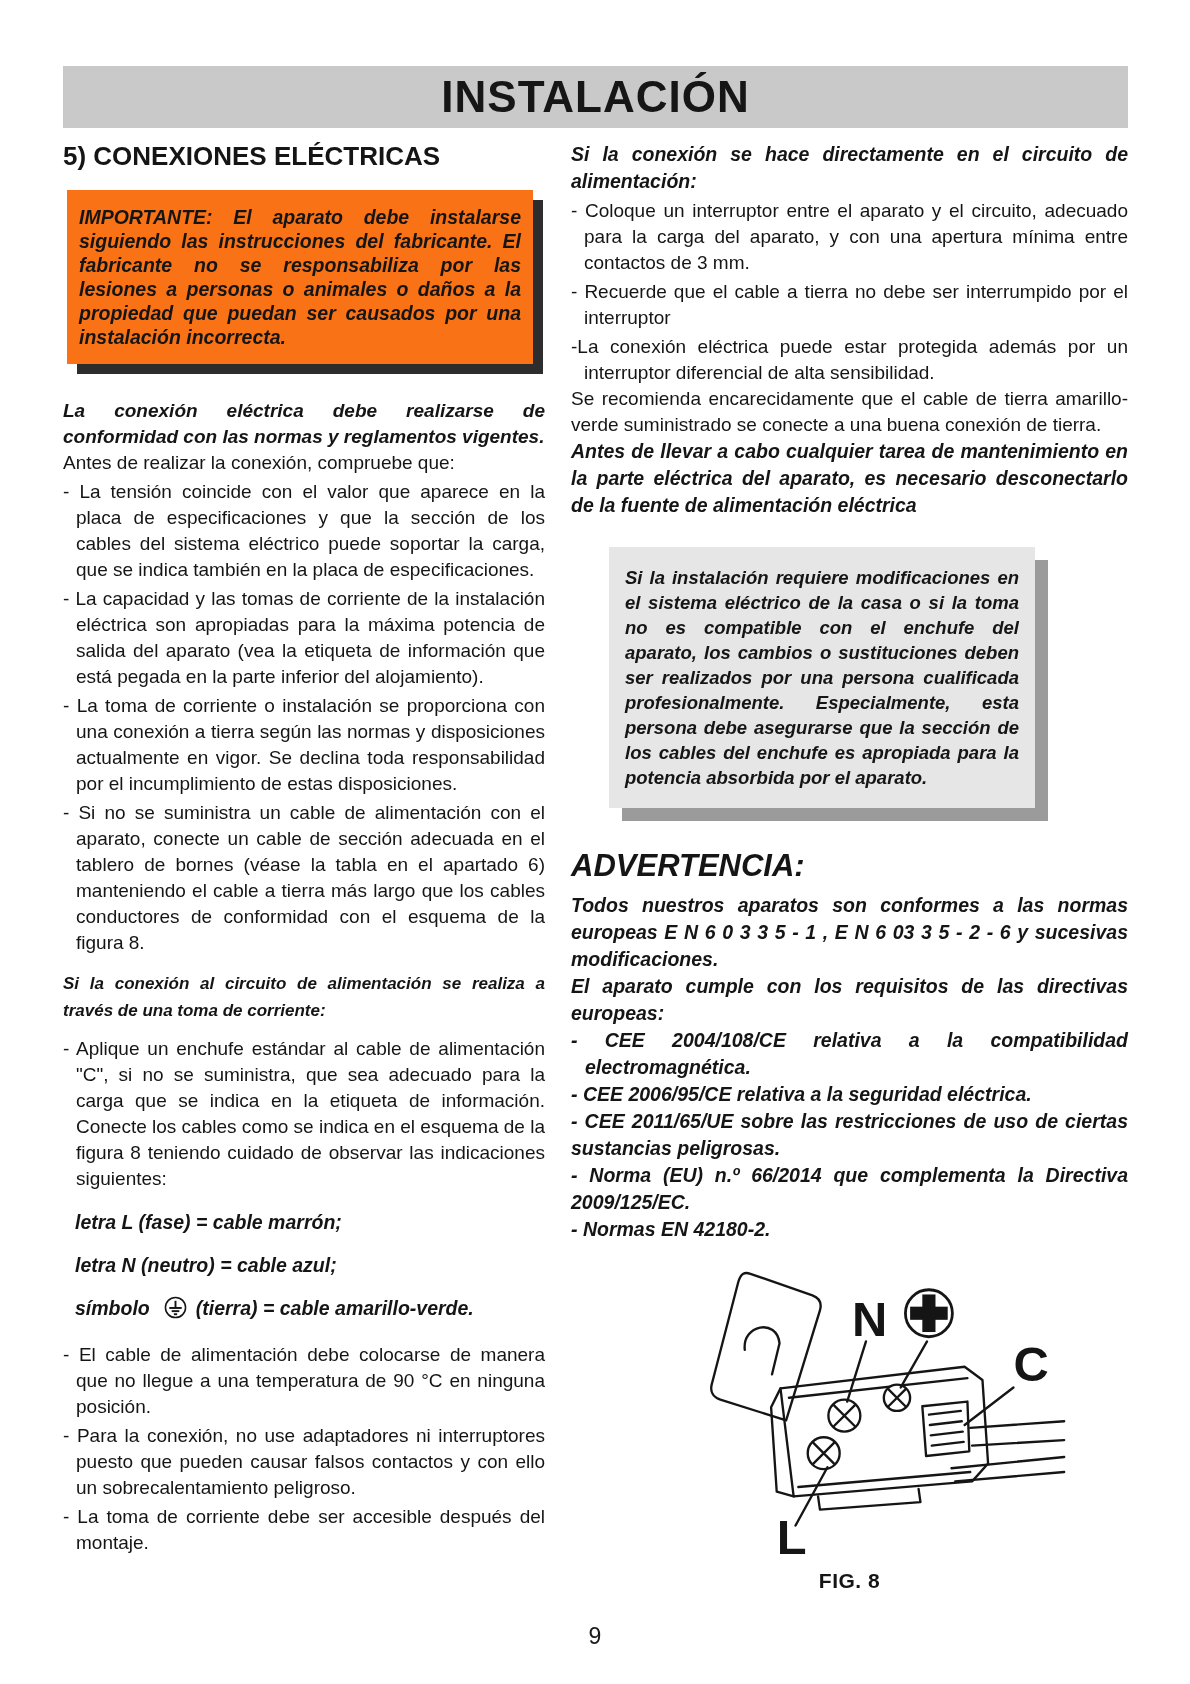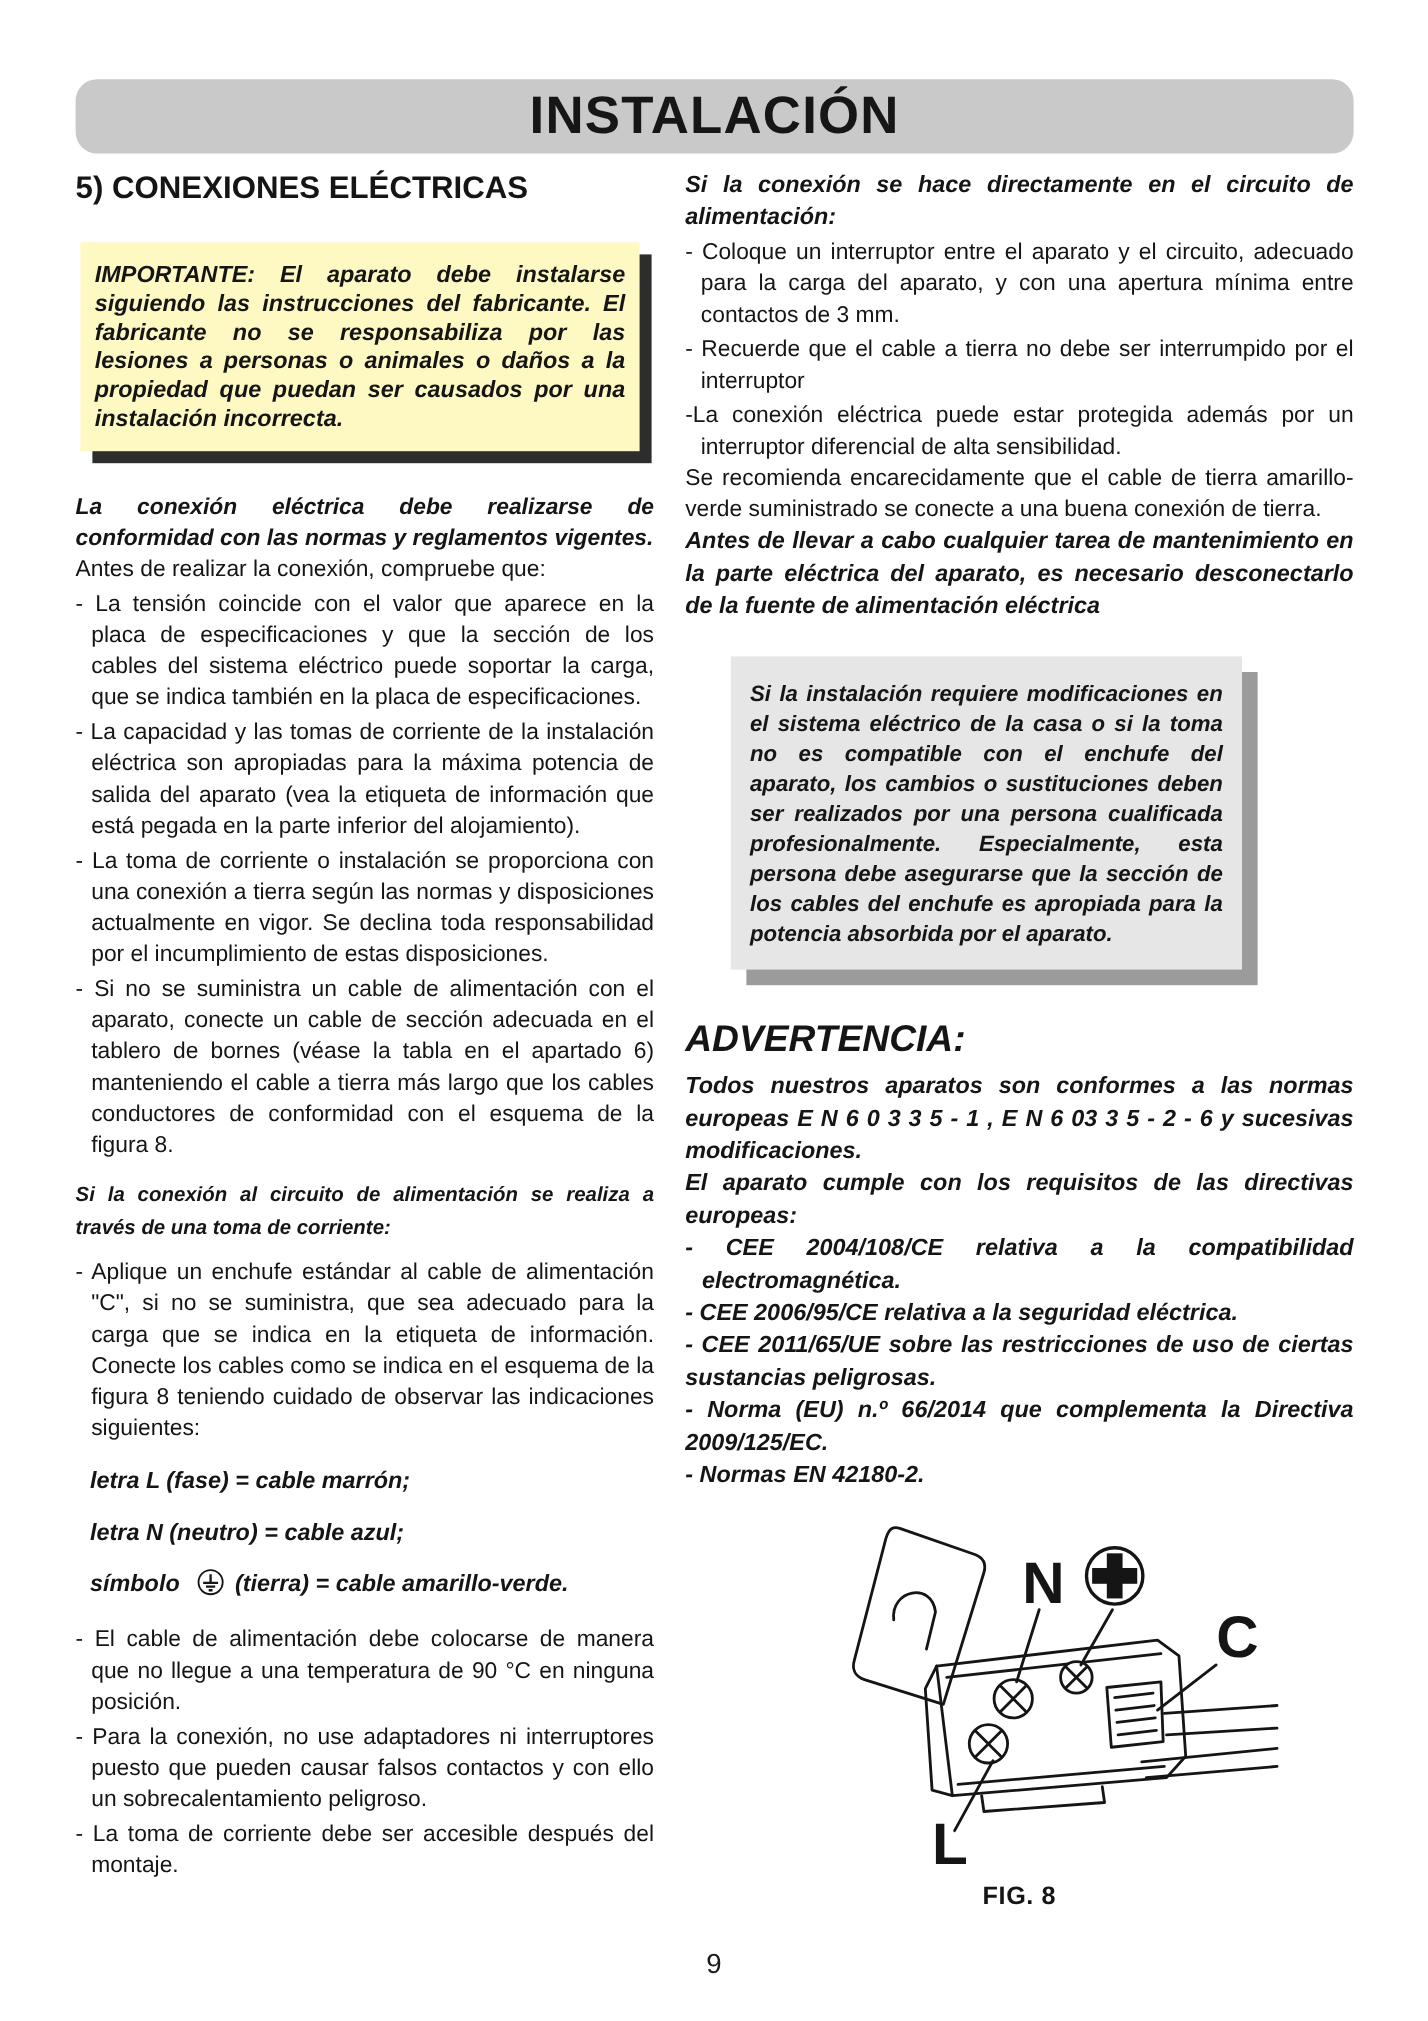--- a/index.html
+++ b/index.html
@@ -4,40 +4,40 @@
 <title>INSTALACIÓN</title>
 <style>
   html,body { margin:0; padding:0; background:#ffffff; }
   .page {
     position:relative; width:1190px; height:1684px; margin:0 auto;
     background:#ffffff; color:#151515; overflow:hidden;
     font-family:"Liberation Sans","DejaVu Sans",sans-serif;
   }
   .banner {
     position:absolute; left:63px; top:66px; width:1065px; height:62px;
-    background:#c9c9c9; text-align:center;border-radius:18px;
+    background:#c9c9c9; text-align:center;
   }
   .banner-title {
     font-size:44px; font-weight:bold; line-height:62px; letter-spacing:1px; color:#161616;
   }
   .columns {
     position:absolute; left:63px; top:141px; width:1065px;
     display:flex; gap:26px; align-items:flex-start;
   }
   .col-left  { width:482px; }
   .col-right { width:557px; }
 
-  .section-heading { font-size:26px; font-weight:bold; margin:0 0 30px 0; letter-spacing:0; }
+  .section-heading { font-size:26px; font-weight:bold; margin:0 0 18px 0; letter-spacing:0; }
 
   .body-text { font-size:19px; line-height:26px; text-align:justify; margin:0; }
   .bullet    { padding-left:13px; text-indent:-13px; margin-top:3px; }
   .bi        { font-weight:bold; font-style:italic; }
 
   .important-box {
-    background:#fef9c3; box-shadow:10px 10px 0 #2d2d2d;
+    background:#f97316; box-shadow:10px 10px 0 #2d2d2d;
     padding:15px 12px; margin:16px 12px 34px 4px;
     font-size:19.5px; line-height:24px; text-align:justify;
   }
   .subhead { font-size:17px; line-height:27px; margin:14px 0 12px 0; text-align:justify; }
 
   .letra-line { font-size:19.5px; line-height:26px; margin:17px 12px; text-align:left; }
   .earth-icon { display:inline-block; vertical-align:-4px; margin:0 9px 0 14px; }
 
   .mod-box {
     background:#e6e6e6; box-shadow:13px 13px 0 #9b9b9b;

